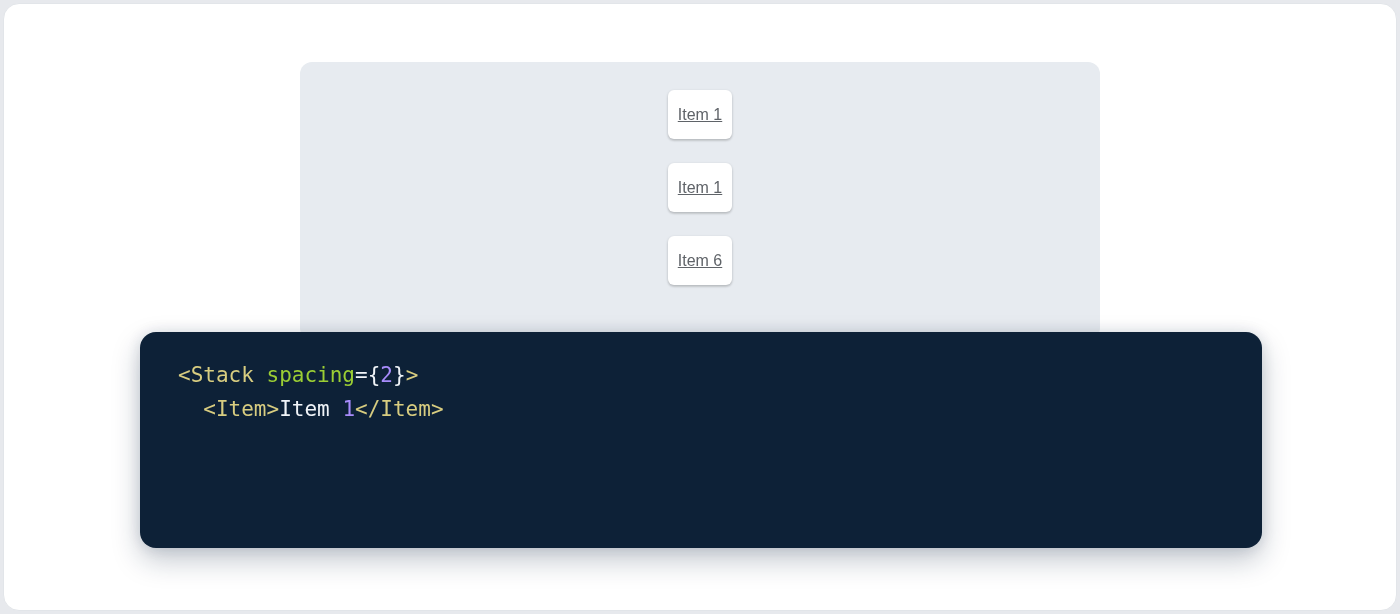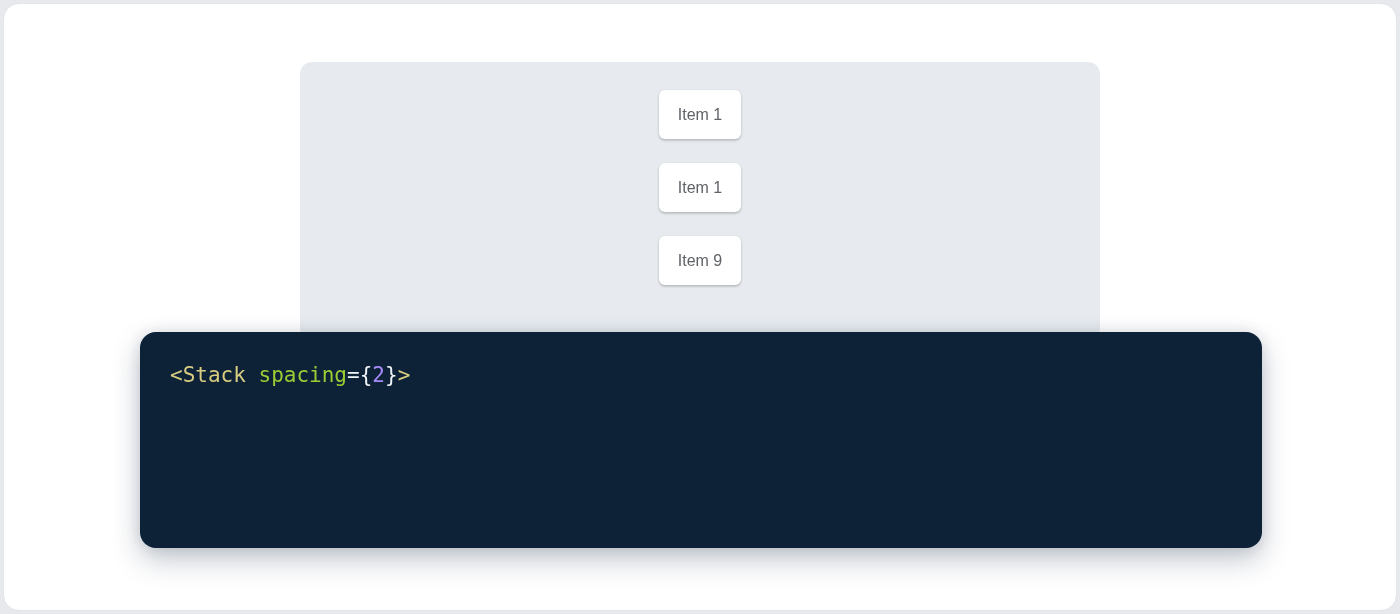--- a/index.html
+++ b/index.html
@@ -37,43 +37,44 @@
     z-index: 1;
   }
   .stack {
     display: flex;
     flex-direction: column;
     align-items: center;
     gap: 24px;
     padding-top: 28px;
   }
   .item-card {
-    width: 82px;
+    width: 64px;
     height: 49px;
     background: #ffffff;
     border-radius: 6px;
     box-shadow: 0 1px 3px rgba(0,0,0,0.18), 0 2px 2px rgba(0,0,0,0.08);
     display: flex;
     align-items: center;
     justify-content: center;
     color: #5f6368;
     font-size: 16px;
     line-height: 1;
+    text-decoration: underline;
   }
   
   .code-block {
     position: absolute;
     left: 140px;
     top: 332px;
     width: 1122px;
     height: 216px;
     box-sizing: border-box;
     background: #0d2137;
     border-radius: 16px;
-    padding: 27px 30px;
+    padding: 27px 38px;
     box-shadow: 0 12px 28px rgba(15, 37, 64, 0.25), 0 0 14px rgba(15, 37, 64, 0.12);
     z-index: 2;
   }
   .code-line {
     font-family: "DejaVu Sans Mono", monospace;
     font-size: 21px;
     line-height: 33.5px;
     white-space: pre;
     color: #f0f4f8;
   }
@@ -92,22 +93,23 @@
 
   <div class="demo-panel">
     <div class="stack">
       <div class="item-card">
         <span>Item 1</span>
       </div>
       <div class="item-card">
         <span>Item 1</span>
       </div>
       <div class="item-card">
-        <span>Item 9</span>
+        <span>Item 6</span>
       </div>
     </div>
   </div>
 
   <div class="code-block">
     <div class="code-line"><span class="tok tok-tag">&lt;Stack </span><span class="tok tok-attr">spacing</span><span class="tok tok-plain">=</span><span class="tok tok-plain">{</span><span class="tok tok-num">2</span><span class="tok tok-plain">}</span><span class="tok tok-tag">&gt;</span></div>
+    <div class="code-line"><span class="tok tok-plain">  </span><span class="tok tok-tag">&lt;Item&gt;</span><span class="tok tok-plain">Item </span><span class="tok tok-num">1</span><span class="tok tok-tag">&lt;/Item&gt;</span></div>
   </div>
 
 </div>
 
 </body></html>

